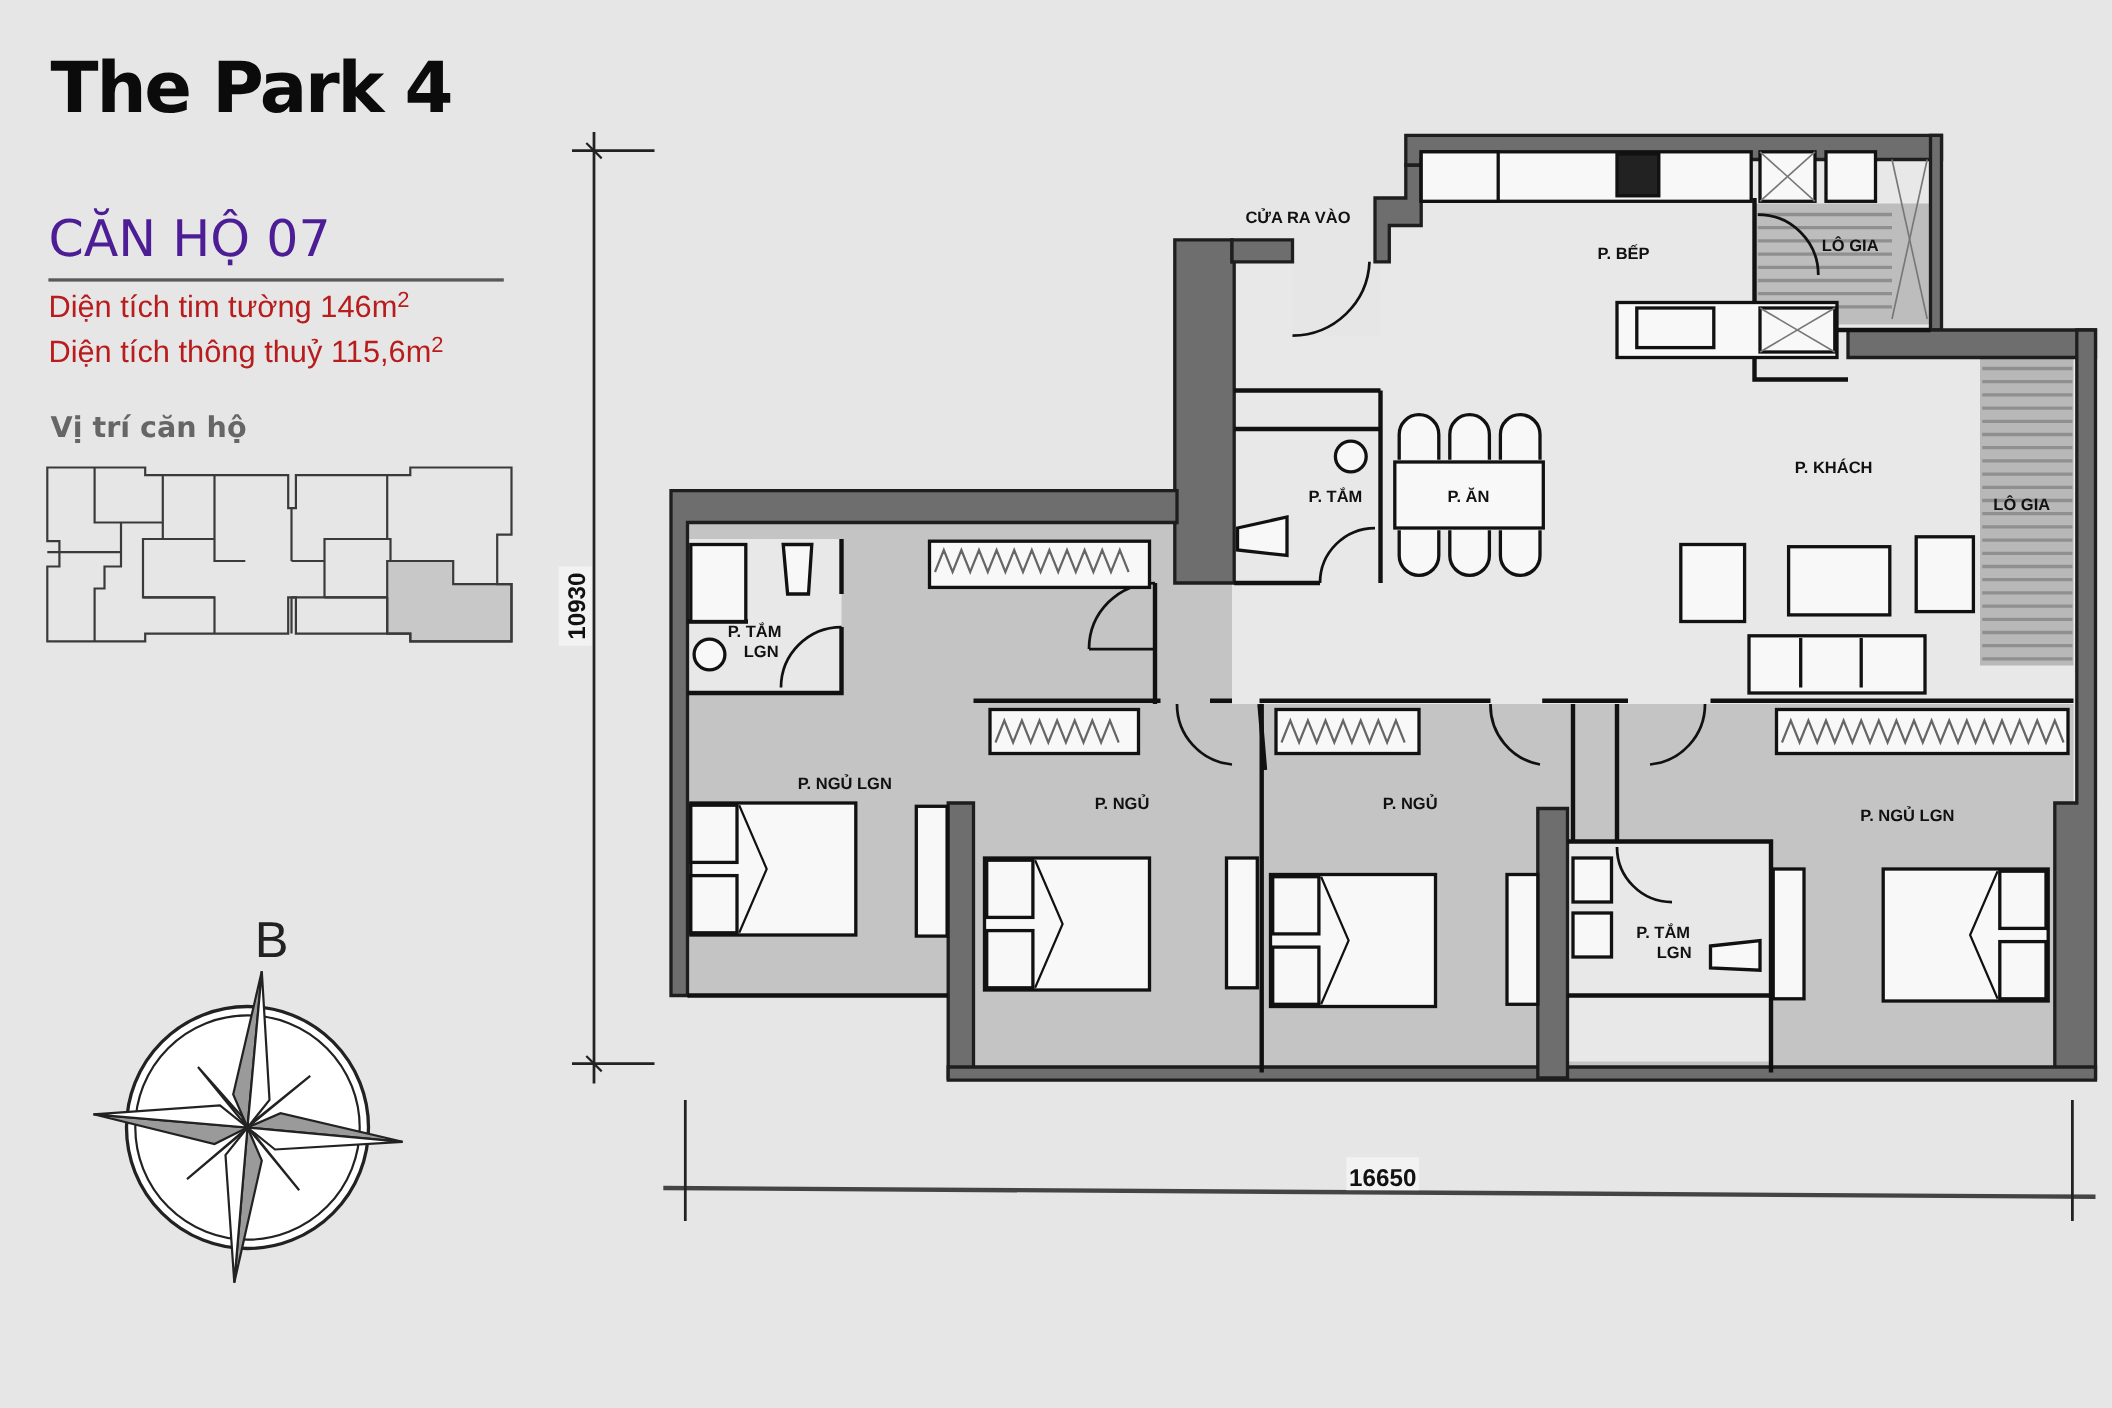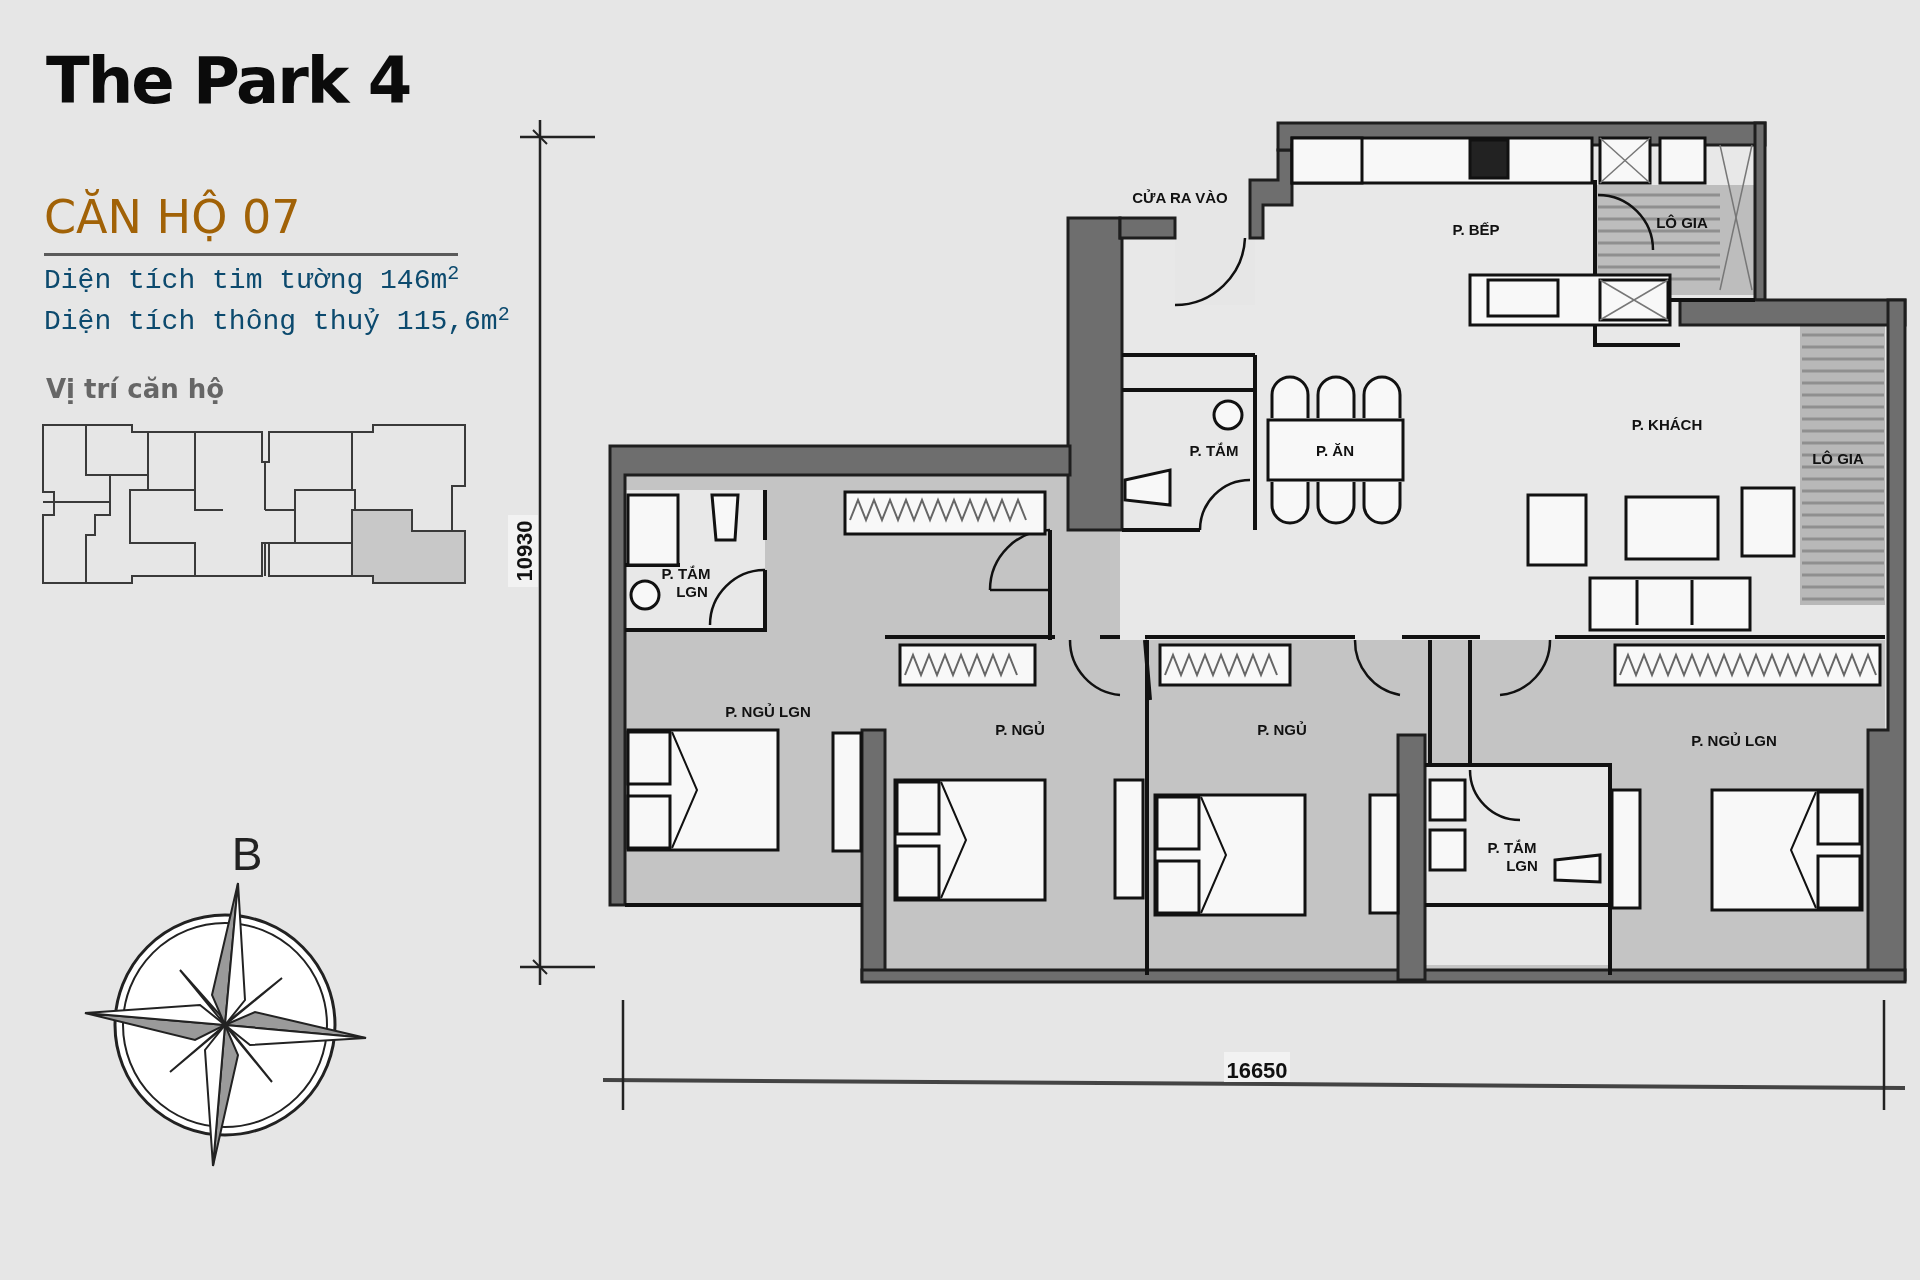--- a/index.html
+++ b/index.html
@@ -12,26 +12,26 @@
   .abs { position: absolute; }
   .title {
     left: 46px; top: 44px;
     font-family: "DejaVu Sans", sans-serif;
     font-weight: bold; font-size: 64px; letter-spacing: -2px;
     color: #0b0b0b; white-space: nowrap;
   }
   .unit {
     left: 44px; top: 190px;
     font-family: "DejaVu Sans", sans-serif;
-    font-size: 46px; color: #a16207; white-space: nowrap; letter-spacing: 0px;
+    font-size: 46px; color: #4c1d95; white-space: nowrap; letter-spacing: 0px;
   }
   .rule { left: 44px; top: 253px; width: 414px; height: 3px; background: #5a5a5a; }
   .area {
-    left: 44px; font-family: Liberation Mono, monospace;
-    font-size: 28px; color: #0c4a6e; white-space: nowrap;
+    left: 44px; font-family: Liberation Sans, sans-serif;
+    font-size: 28px; color: #b91c1c; white-space: nowrap;
   }
   .area sup { font-size: 20px; vertical-align: 9px; }
   .keylabel {
     left: 46px; top: 374px; font-family: "DejaVu Sans", sans-serif;
     font-size: 26px; color: #666; white-space: nowrap; font-weight: bold;
   }
   svg text { font-family: "Liberation Sans", sans-serif; }
 </style>
 </head>
 <body>

